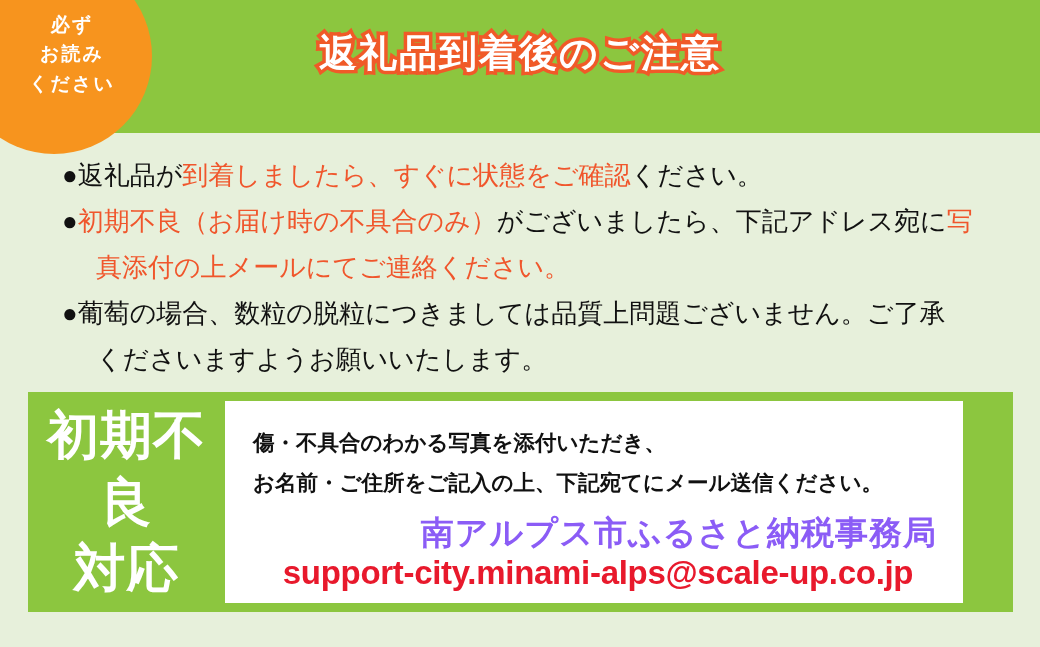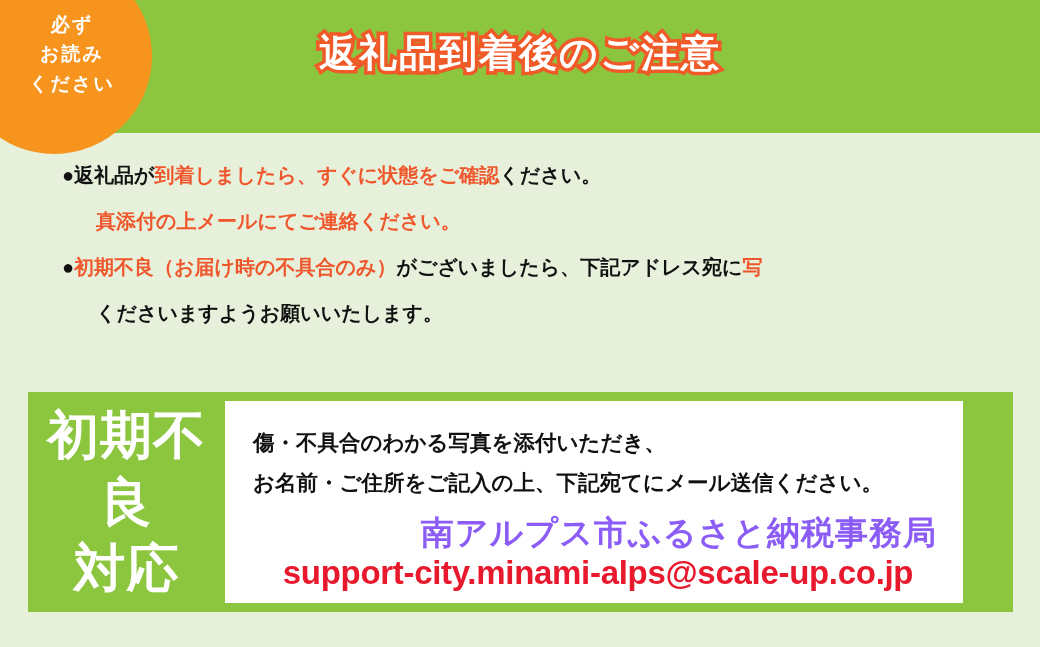--- a/index.html
+++ b/index.html
@@ -76,22 +76,22 @@
   #read-circle-text span { display: block; }
 
   
   #notes {
     position: absolute;
     left: 62px;
     top: 152px;
     width: 960px;
   }
   .note-line {
-    font-size: 20px;
-    font-weight: bold;
+    font-size: 26px;
+    font-weight: normal;
     color: #111111;
     line-height: 46px;
     white-space: nowrap;
     letter-spacing: 0px;
   }
   .note-line.indent { padding-left: 34px; }
   .hl { color: #f0562c; }
   .bullet { color: #111111; }
 
   
@@ -174,22 +174,23 @@
   <div id="read-circle">
     <div id="read-circle-text">
       <span>必ず</span>
       <span>お読み</span>
       <span>ください</span>
     </div>
   </div>
 
   <div id="notes">
       <div class="note-line"><span class="bullet">●返礼品が</span><span class="hl">到着しましたら、すぐに状態をご確認</span><span class="bullet">ください。</span></div>
+      <div class="note-line"><span class="bullet">●</span><span class="hl">初期不良（お届け時の不具合のみ）</span><span class="bullet">がございましたら、下記アドレス宛に</span><span class="hl">写</span></div>
       <div class="note-line indent"><span class="hl">真添付の上メールにてご連絡ください。</span></div>
-      <div class="note-line"><span class="bullet">●</span><span class="hl">初期不良（お届け時の不具合のみ）</span><span class="bullet">がございましたら、下記アドレス宛に</span><span class="hl">写</span></div>
+      <div class="note-line"><span class="bullet">●葡萄の場合、数粒の脱粒につきましては品質上問題ございません。ご了承</span></div>
       <div class="note-line indent"><span class="bullet">くださいますようお願いいたします。</span></div>
     </div>
 
   <div id="contact-panel">
     <div id="panel-label">
       <span>初期不良</span>
       <span>対応</span>
     </div>
     <div id="panel-card">
       <div class="card-line">傷・不具合のわかる写真を添付いただき、</div>

